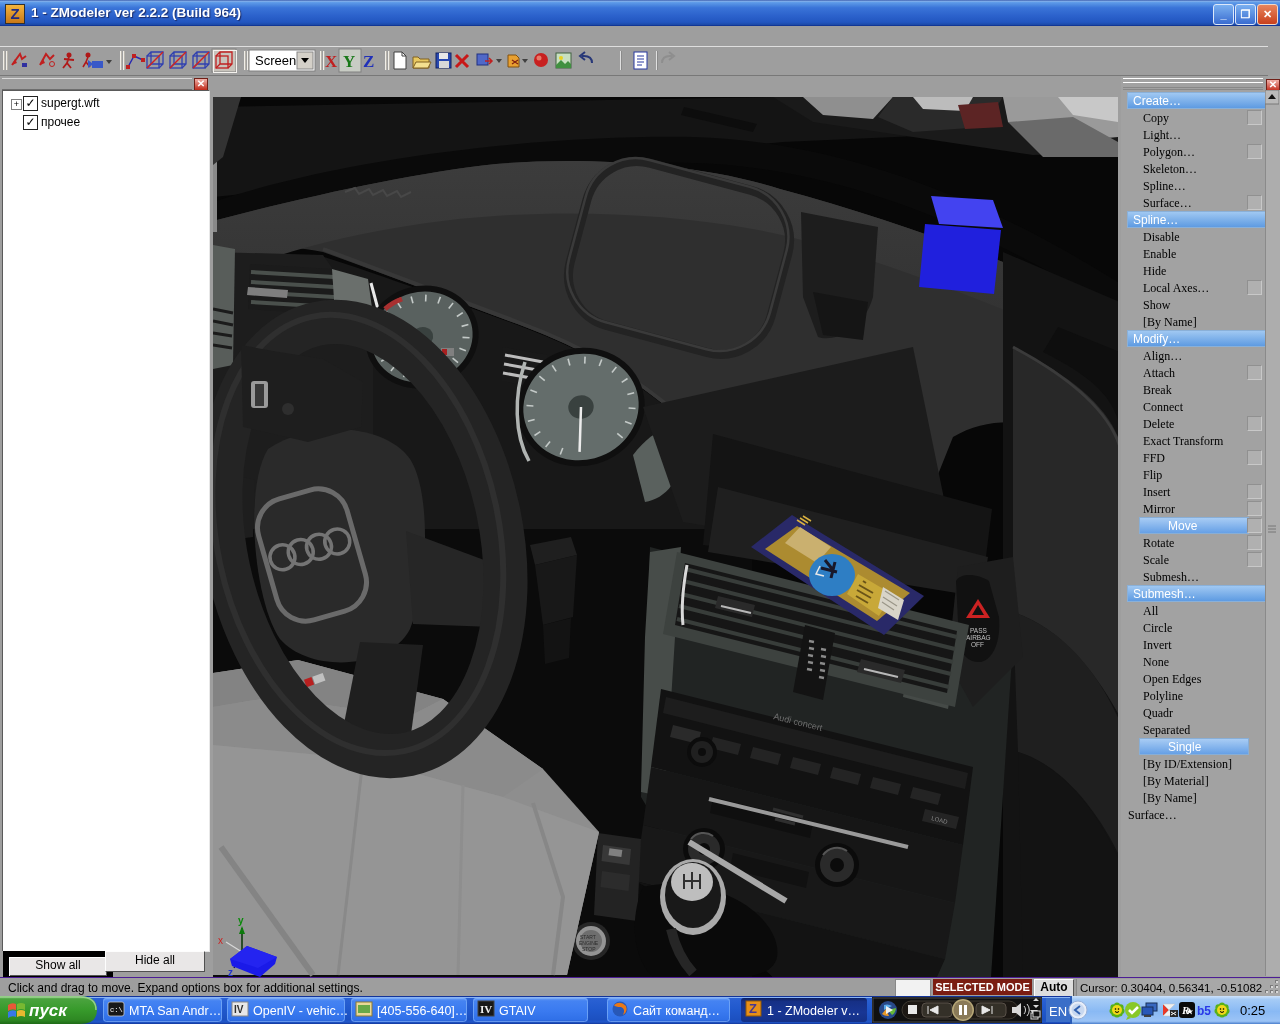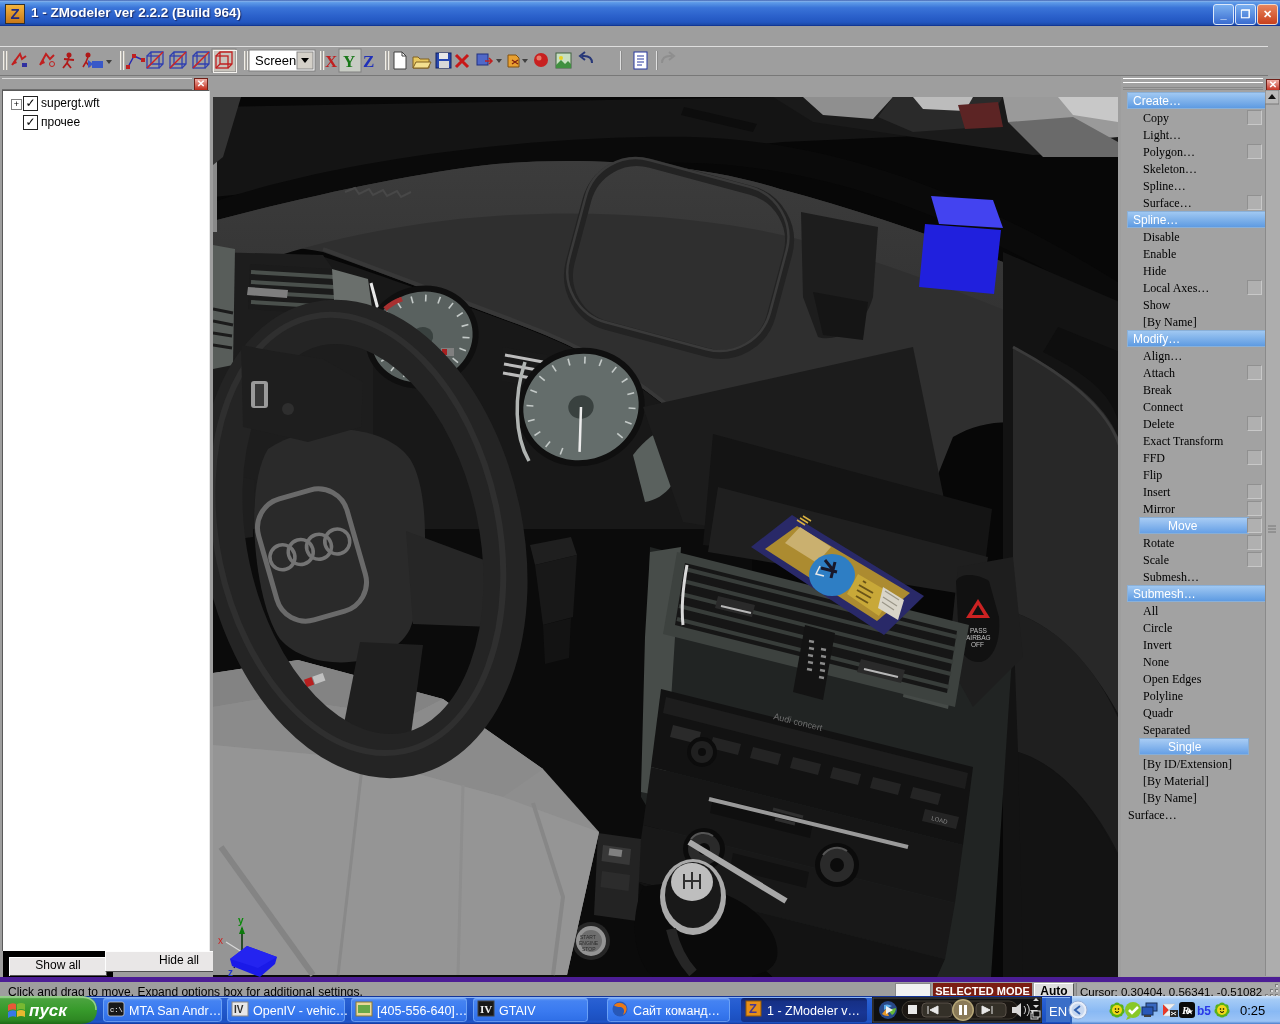--- a/index.html
+++ b/index.html
@@ -30,21 +30,21 @@
 #rpanel{left:1121px;top:76px;width:159px;height:901px;background:#a2a2a2;font-size:12px;}
 #rclose{left:145px;top:3px;width:12px;height:11px;font-size:10px;line-height:10px;}
 .ritem{position:absolute;left:0px;width:143px;height:17px;color:#000;}
 .ritem .t{position:absolute;left:22px;top:2px;font-family:Liberation Serif, serif;}
 .rhead{position:absolute;left:6px;width:137px;height:15px;background:linear-gradient(#a0c8f2,#5e9be2);border:1px solid #8ab0d8;color:#fff;}
 .rhead .t{position:absolute;left:5px;top:1px;}
 .rsel{position:absolute;left:18px;width:108px;height:15px;background:linear-gradient(#a8ccf4,#66a0e6);border:1px solid #88aed6;color:#fff;}
 .rsel .t{position:absolute;left:4px;top:1px;margin-left:24px;}
 .rchk{position:absolute;left:126px;width:13px;height:13px;border:1px solid #909090;border-right-color:#c8c8c8;border-bottom-color:#c8c8c8;background:#b0b0b0;}
 
-#statusbar{left:0;top:977px;width:1280px;height:19px;background:#9e9e9e;border-top:5px solid #4c1d95;font-size:12px;color:#000;}
+#statusbar{left:0;top:977px;width:1280px;height:19px;background:#9e9e9e;border-top:1px solid #4c1d95;font-size:12px;color:#000;}
 
 #taskbar{left:0;top:996px;width:1280px;height:28px;background:linear-gradient(#3f71da 0%,#2960d2 12%,#2258cc 35%,#1c4fc0 70%,#2157ca 88%,#1745a8 100%);}
 </style>
 </head>
 <body>
 <div id="root">
   <div class="abs" id="titlebar"></div>
   <div class="abs" id="titleicon">Z</div>
   <div class="abs" id="titletext">1 - ZModeler ver 2.2.2 (Build 964)</div>
   <div class="abs wbtn" id="btnmin">_</div>
@@ -143,21 +143,21 @@
     <div class="abs" id="lgrip"></div>
     <div class="abs closex" id="lclose">✕</div>
     <div class="abs" id="ltree">
       <div style="position:absolute;left:8px;top:8px;width:9px;height:9px;border:1px solid #808080;background:#fff;font-size:9px;line-height:8px;text-align:center;">+</div>
       <div style="position:absolute;left:20px;top:5px;width:13px;height:13px;border:1px solid #222;background:#fff;font-size:12px;line-height:12px;text-align:center;">✓</div>
       <div style="position:absolute;left:38px;top:5px;font-size:12px;">supergt.wft</div>
       <div style="position:absolute;left:20px;top:24px;width:13px;height:13px;border:1px solid #222;background:#fff;font-size:12px;line-height:12px;text-align:center;">✓</div>
       <div style="position:absolute;left:38px;top:24px;font-size:12px;">прочее</div>
     </div>
     <div class="xpbtn" style="left:3px;top:875px;width:98px;border:6px solid #000000;box-shadow:inset 1px 1px 0 #fff, inset -1px -1px 0 #555;">Show all</div>
-    <div class="xpbtn" style="left:105px;top:875px;width:98px;padding-left:24px;">Hide all</div>
+    <div class="xpbtn" style="left:105px;top:875px;width:98px;">Hide all</div>
   </div>
 
 
   <div class="abs" id="viewport" style="left:213px;top:97px;width:905px;height:880px;background:#000;">
       <svg width="905" height="880" viewBox="0 0 905 880" style="position:absolute;left:0;top:0">
         <defs>
           <linearGradient id="dashtop" x1="0" y1="0" x2="0" y2="1">
             <stop offset="0" stop-color="#3c3c3c"></stop>
             <stop offset="1" stop-color="#303030"></stop>
           </linearGradient>

